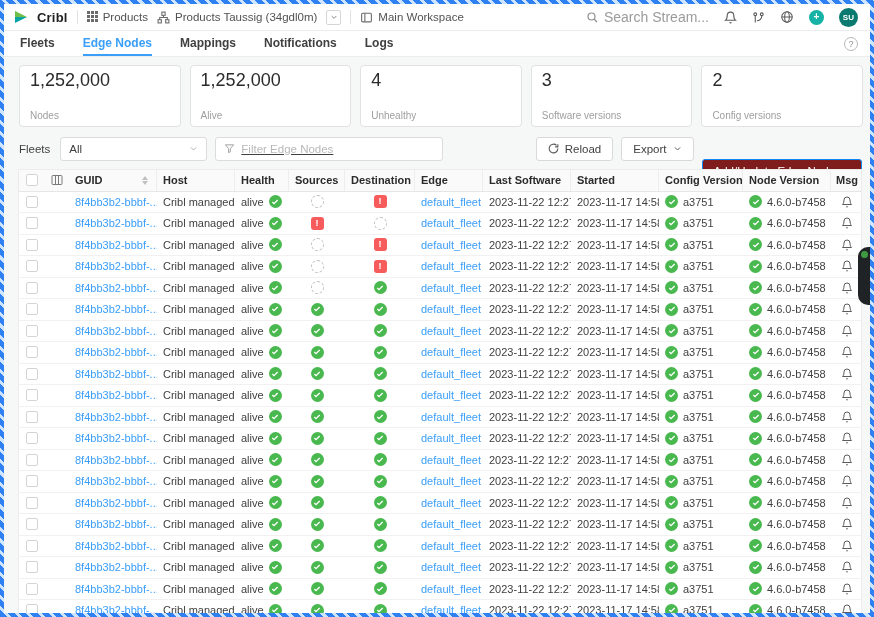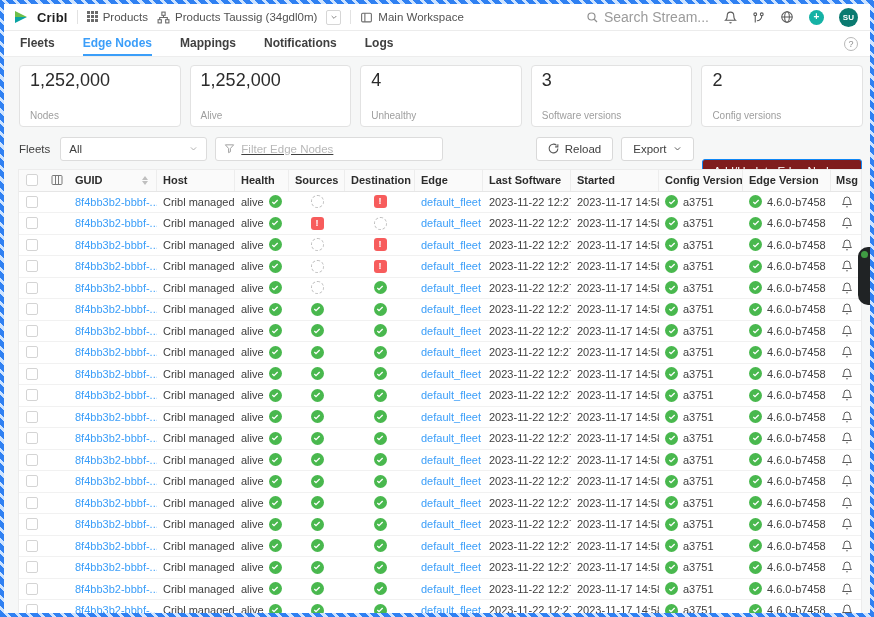--- a/index.html
+++ b/index.html
@@ -262,21 +262,21 @@
           <span class="cell hsep">
             <span>Last Software</span>
           </span>
           <span class="cell hsep">
             <span>Started</span>
           </span>
           <span class="cell hsep">
             <span>Config Version</span>
           </span>
           <span class="cell hsep">
-            <span>Edge Version</span>
+            <span>Node Version</span>
           </span>
           <span class="cell center">
             <span>Msg</span>
           </span>
         </div>
       <div id="table-body">
           <div class="trow">
             <span class="cell">
               <span class="chk" style="margin-left:1px"></span>
             </span>

